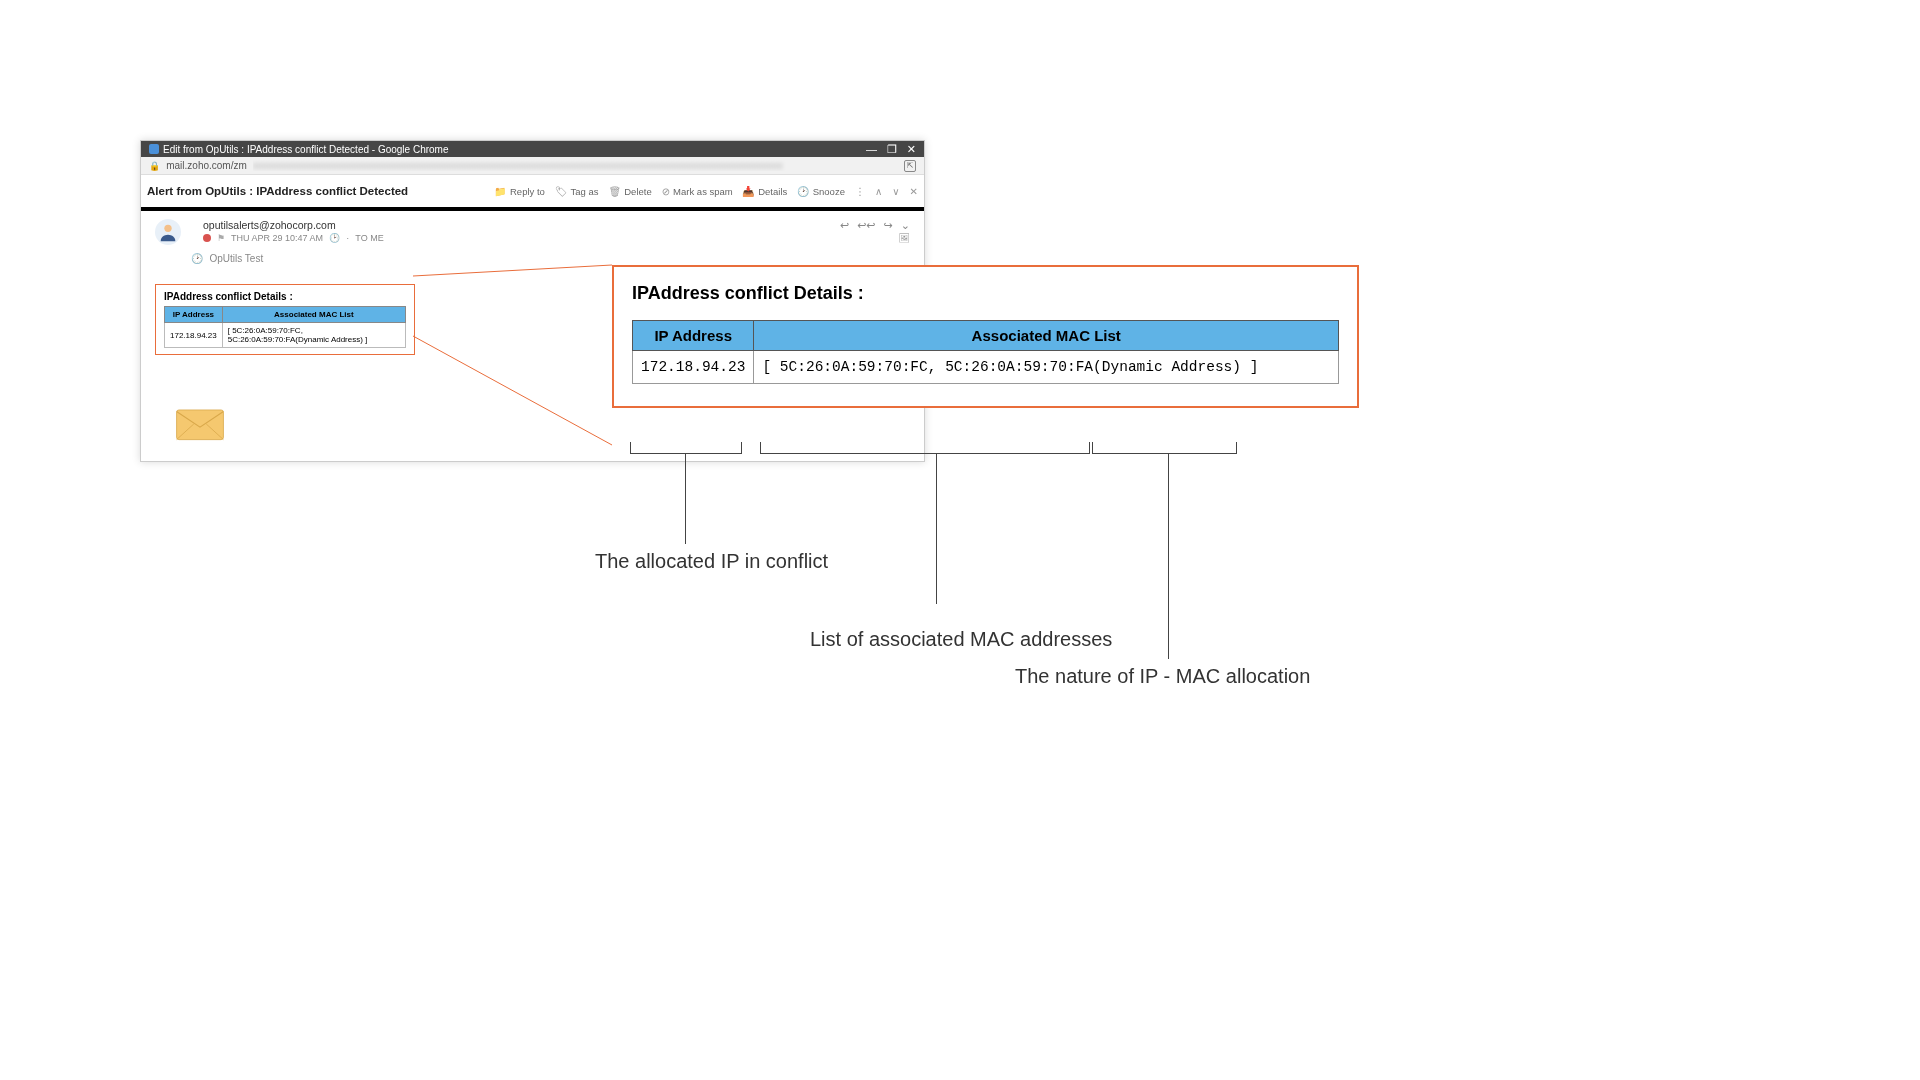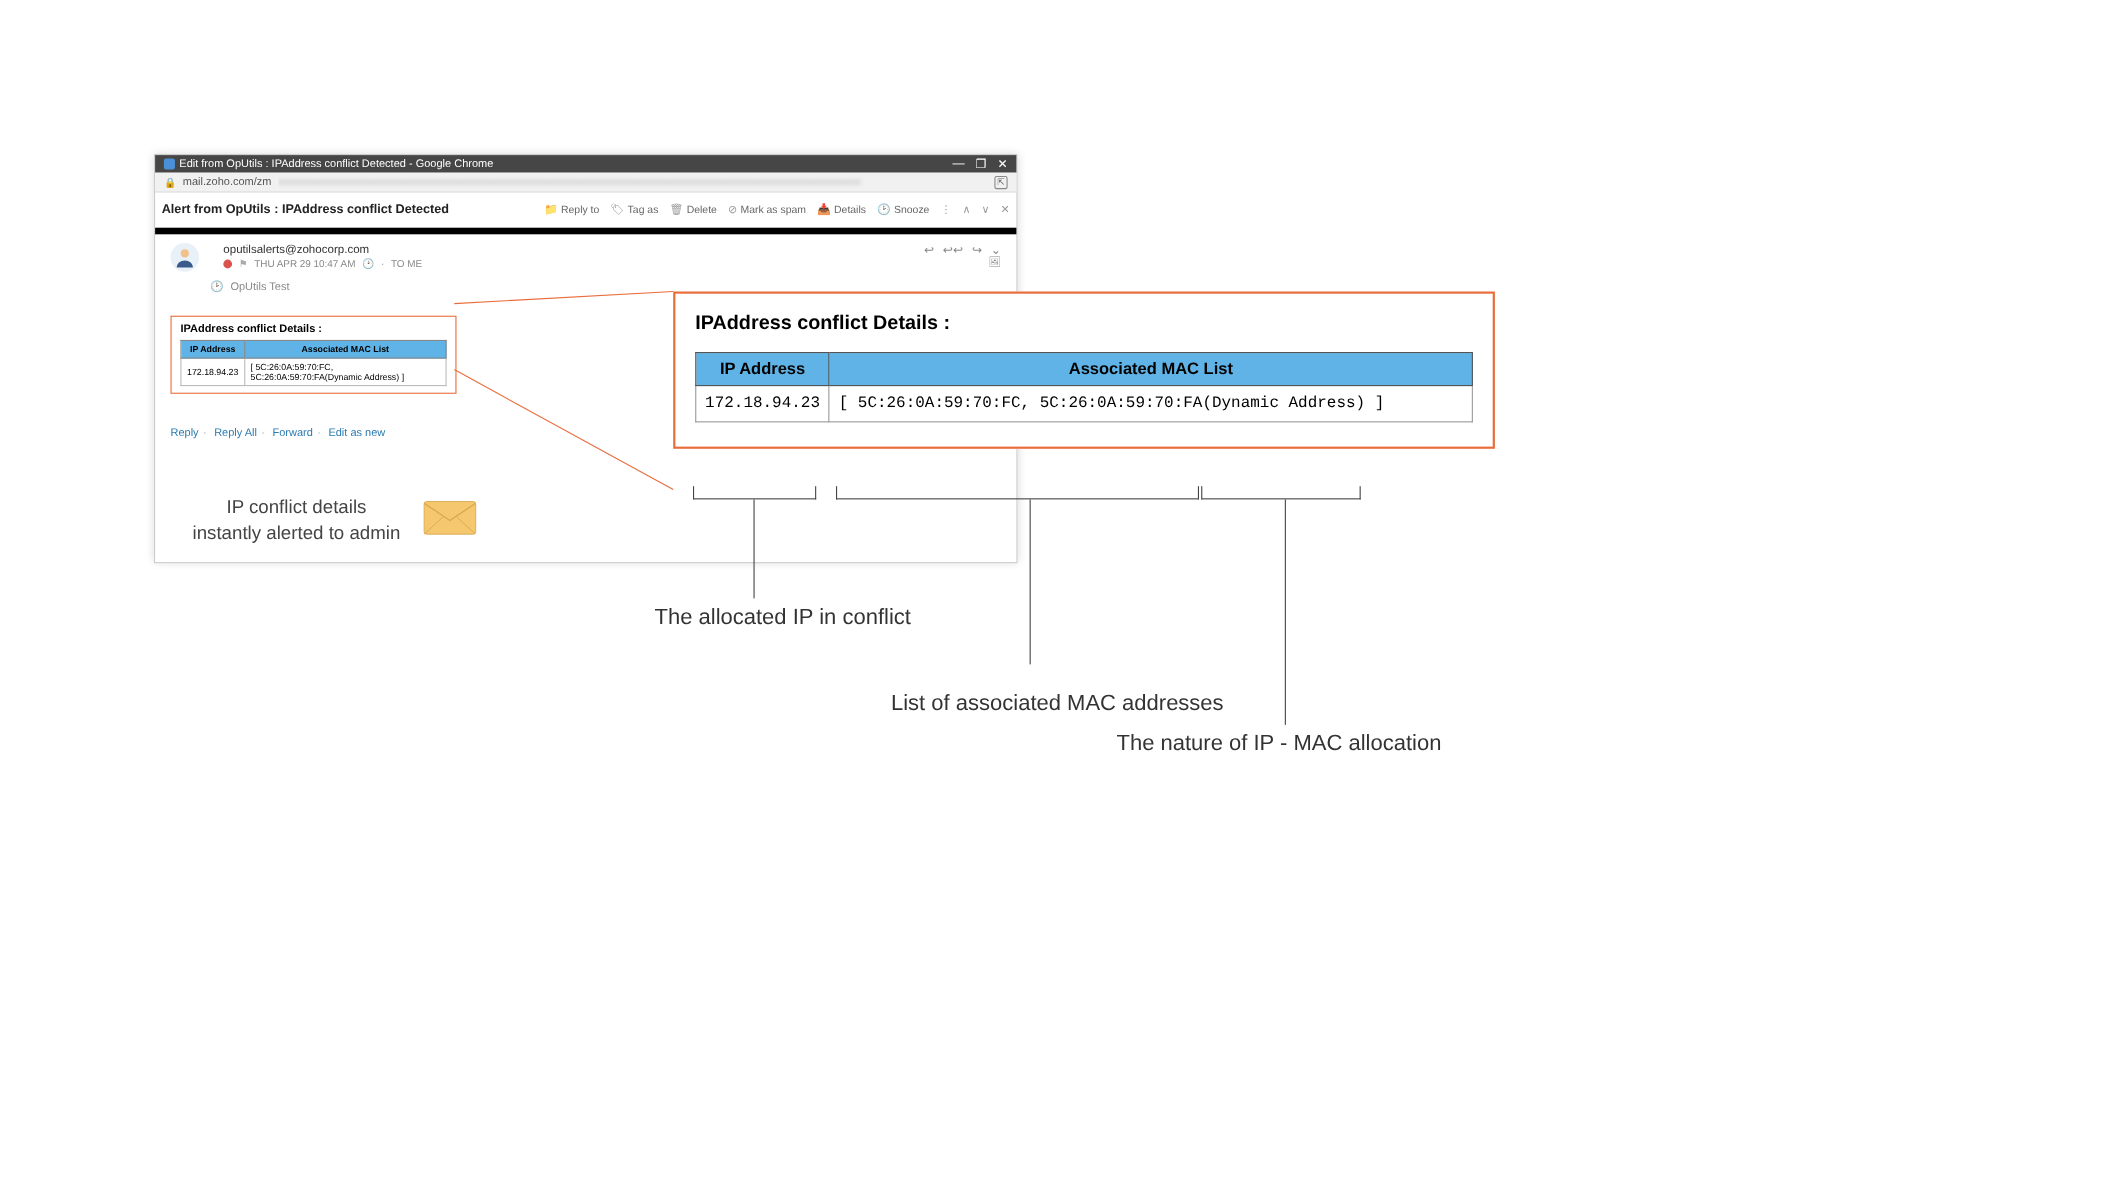--- a/index.html
+++ b/index.html
@@ -14,21 +14,21 @@
   .titlebar-left { display: flex; align-items: center; gap: 4px; }
   .titlebar-icon { width: 10px; height: 10px; background: #4a90d9; border-radius: 2px; display: inline-block; }
   .titlebar-right { display: flex; gap: 10px; }
   .titlebar-btn { font-size: 11px; color: #fff; cursor: pointer; }
   
   .addressbar { background: #f1f1f1; border-bottom: 1px solid #ddd; padding: 3px 8px; display: flex; align-items: center; gap: 6px; font-size: 10px; color: #555; height: 18px; }
   .lock-icon { font-size: 9px; color: #666; }
   .blurred { color: transparent; text-shadow: 0 0 4px rgba(0,0,0,0.25); flex: 1; white-space: nowrap; overflow: hidden; }
   .popout { width: 12px; height: 12px; border: 1px solid #888; border-radius: 2px; font-size: 8px; text-align: center; line-height: 10px; color: #666; cursor: pointer; }
   
-  .email-header { padding: 10px 6px; border-bottom: 6px solid #000000; display: flex; justify-content: space-between; align-items: center; }
+  .email-header { padding: 10px 6px; border-bottom: 4px solid #000000; display: flex; justify-content: space-between; align-items: center; }
   .subject { font-weight: bold; font-size: 11.5px; color: #222; }
   .toolbar { display: flex; gap: 10px; align-items: center; }
   .tool-item { font-size: 9.5px; color: #666; display: flex; align-items: center; gap: 3px; cursor: pointer; }
   .tool-icon { font-size: 10px; color: #999; }
   
   .sender-row { padding: 8px 14px; display: flex; align-items: flex-start; gap: 22px; }
   .avatar { width: 26px; height: 26px; border-radius: 50%; background: #e8f0f8; display: flex; align-items: center; justify-content: center; font-size: 18px; }
   .avatar svg { width: 22px; height: 22px; }
   .sender-info { flex: 1; font-size: 10px; }
   .sender-email { color: #333; font-size: 10.5px; }
@@ -179,32 +179,22 @@
             <th>Associated MAC List</th>
           </tr>
           <tr>
             <td>172.18.94.23</td>
             <td>[ 5C:26:0A:59:70:FC, 5C:26:0A:59:70:FA(Dynamic Address) ]</td>
           </tr>
         </tbody>
           </table>
       </div>
 
-      <div class="reply-row">
-        <a>Reply</a><span class="sep">·</span>
-        <a>Reply All</a><span class="sep">·</span>
-        <a>Forward</a><span class="sep">·</span>
-        <a>Edit as new</a>
-      </div>
 
       <div class="caption-area">
-        <div class="caption-text">
-          <div>IP conflict details</div>
-          <div>instantly alerted to admin</div>
-        </div>
         <div class="envelope-icon">
           <svg viewBox="0 0 64 48">
             <rect x="2" y="6" width="60" height="38" rx="3" fill="#f5c86f" stroke="#d9a84a"></rect>
             <path d="M2 8 L32 28 L62 8" fill="none" stroke="#d9a84a" stroke-width="1.5"></path>
             <path d="M2 44 L24 24 M62 44 L40 24" fill="none" stroke="#d9a84a" stroke-width="1"></path>
           </svg>
         </div>
       </div>
     </div>
   </div>

